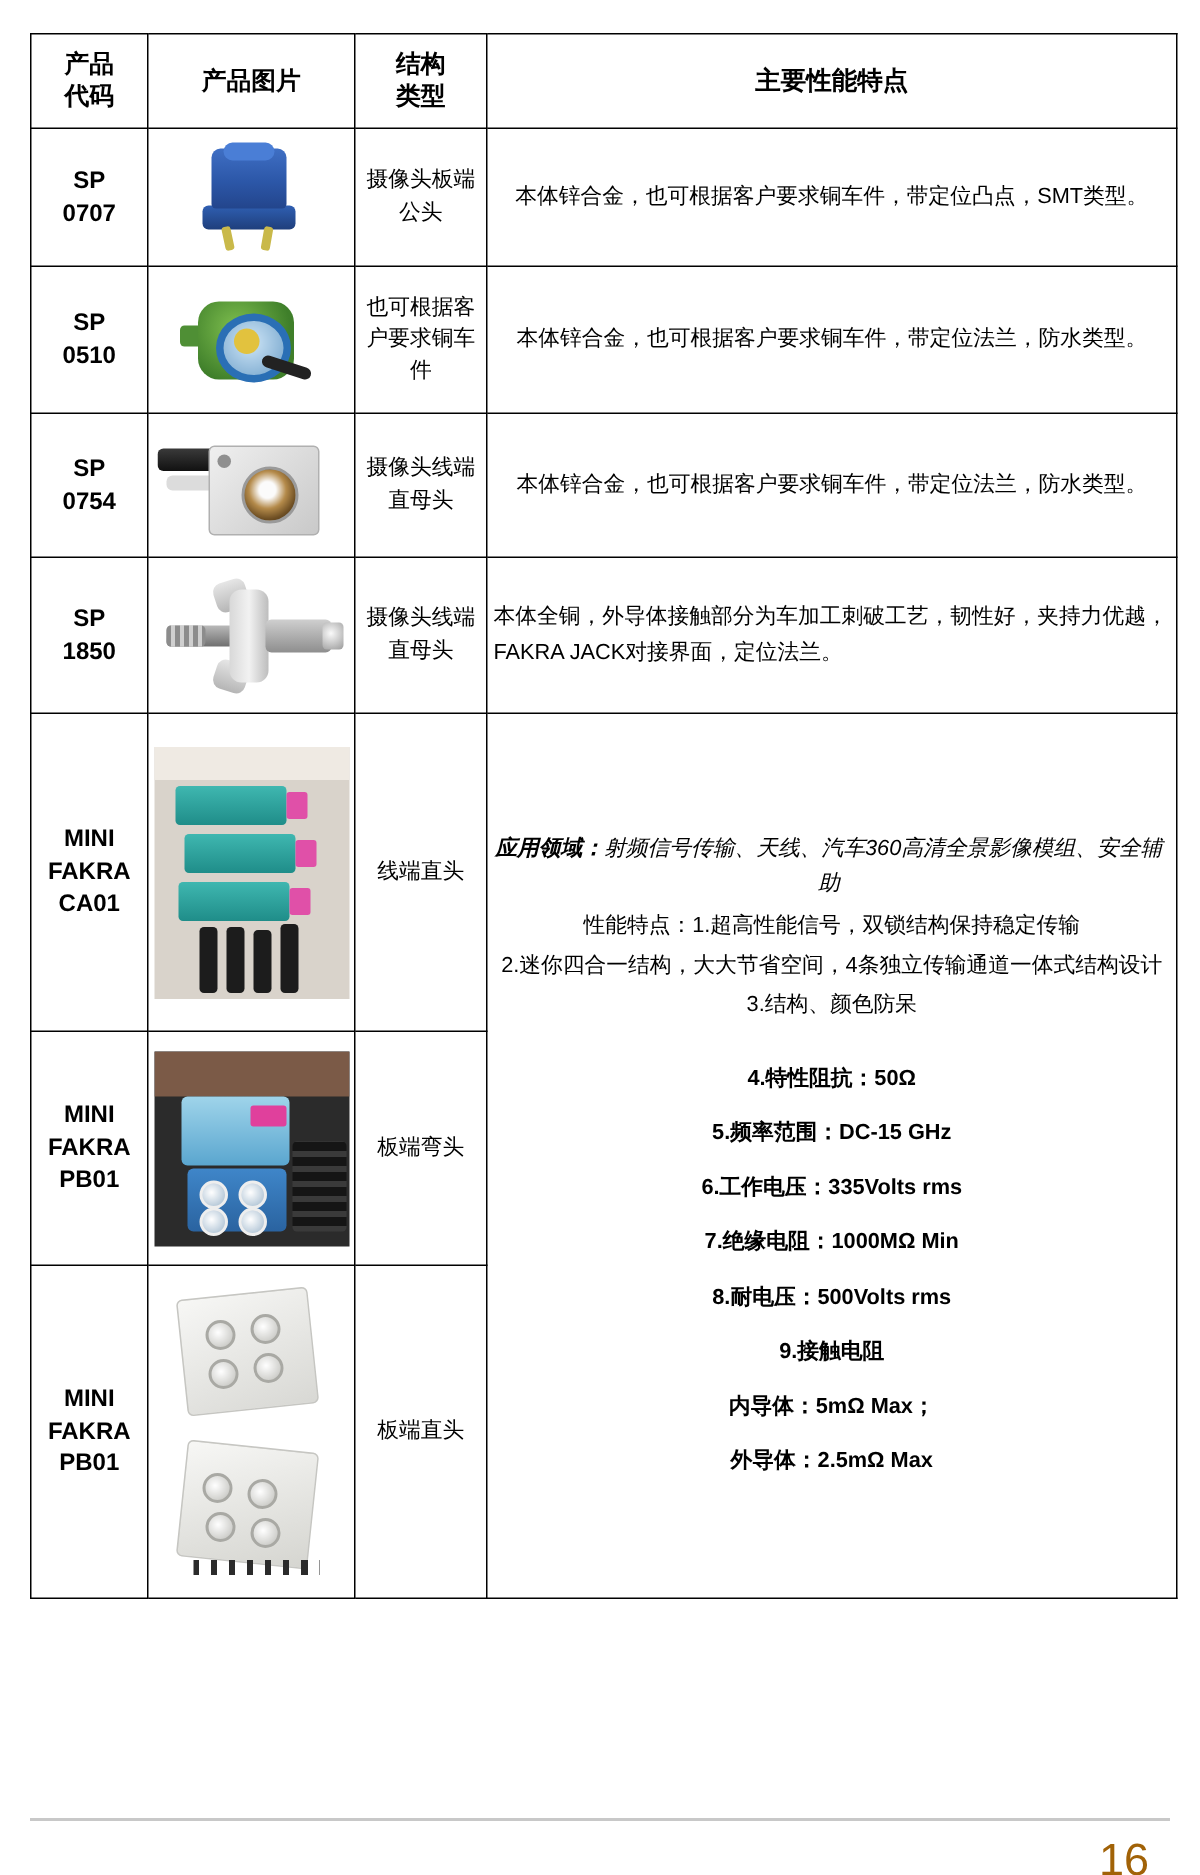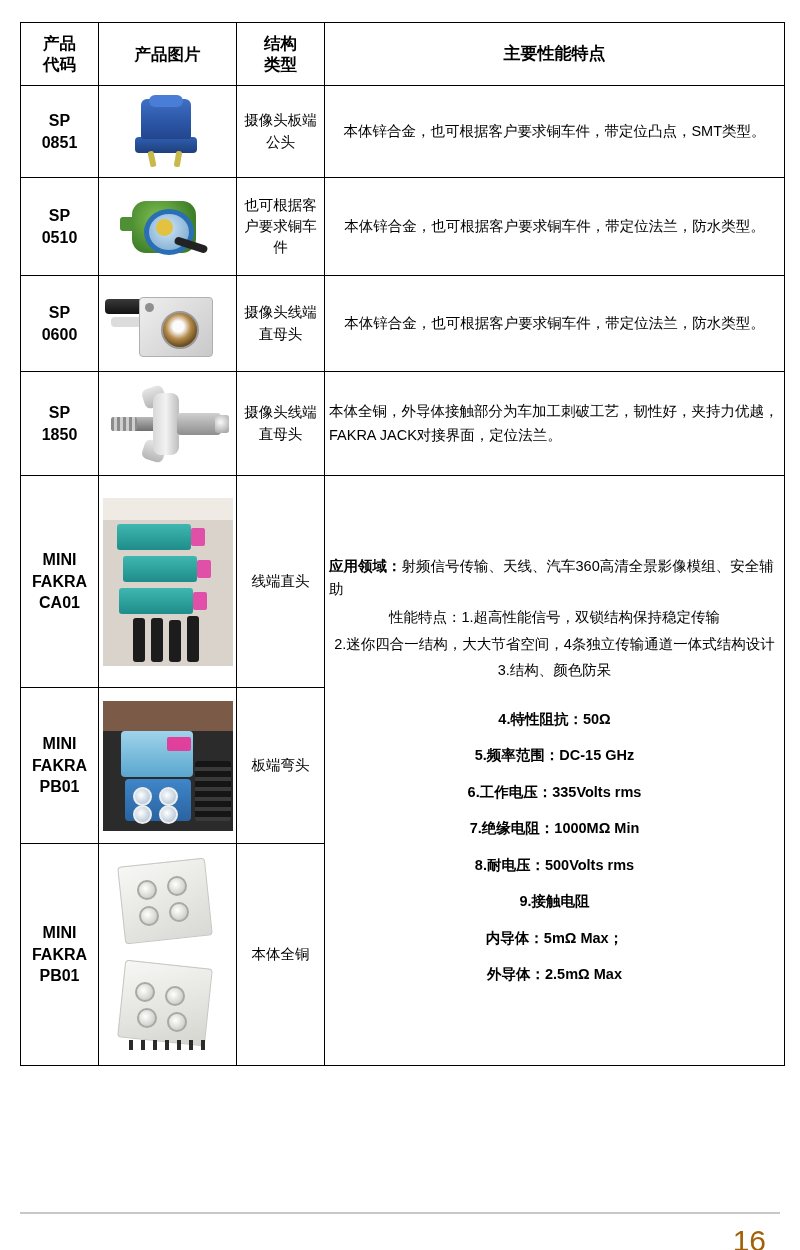--- a/index.html
+++ b/index.html
@@ -295,21 +295,21 @@
     background: repeating-linear-gradient(90deg,#2b2b2b 0 4px,transparent 4px 12px);
   }
 
   
   .desc-long {
     font-size: 14.5px;
     line-height: 1.55;
     padding: 10px 12px;
     text-align: center;
   }
-  .desc-long .para { margin: 0 4px 6px 0; text-align: left; }
+  .desc-long .para { margin: 0 4px 6px 0; text-align: center; font-style: italic; }
   .desc-long .para .lbl { font-weight: bold; }
   .desc-long .sub { margin: 0 0 4px 0; text-align: center; }
   .desc-long .item {
     margin: 14px 0 0 0;
     text-align: center;
     font-weight: bold;
   }
   .desc-long .item.first { margin-top: 26px; }
 
   
@@ -354,21 +354,21 @@
             <div>类型</div>
           </th>
           <th class="desc-h">主要性能特点</th>
         </tr>
       </thead>
       <tbody>
 
         <tr style="height:92px;">
           <td class="code">
             <div>SP</div>
-            <div>0851</div>
+            <div>0707</div>
           </td>
           <td class="imgcell">
             <div class="photo ph-0506">
               <div class="base"></div>
                 <div class="body"></div>
                 <div class="cap"></div>
               <div class="pin1"></div>
                 <div class="pin2"></div>
             </div>
           </td>
@@ -390,21 +390,21 @@
                 <div class="wire"></div>
             </div>
           </td>
           <td class="type">也可根据客户要求铜车件</td>
           <td class="desc">本体锌合金，也可根据客户要求铜车件，带定位法兰，防水类型。</td>
         </tr>
 
         <tr style="height:96px;">
           <td class="code">
             <div>SP</div>
-            <div>0600</div>
+            <div>0754</div>
           </td>
           <td class="imgcell">
             <div class="photo ph-0508">
               <div class="cable"></div>
                 <div class="cable2"></div>
               <div class="plate"></div>
                 <div class="hole"></div>
                 <div class="bore"></div>
             </div>
           </td>
@@ -510,21 +510,21 @@
                 <div class="hl a3"></div>
                 <div class="hl a4"></div>
               <div class="unitB"></div>
               <div class="hl b1"></div>
                 <div class="hl b2"></div>
                 <div class="hl b3"></div>
                 <div class="hl b4"></div>
               <div class="legs"></div>
             </div>
           </td>
-          <td class="type">本体全铜</td>
+          <td class="type">板端直头</td>
         </tr>
 
       </tbody>
     </table>
   </div>
 
   <div class="footer-rule"></div>
   <div class="footer">16</div>
 
 </div>

